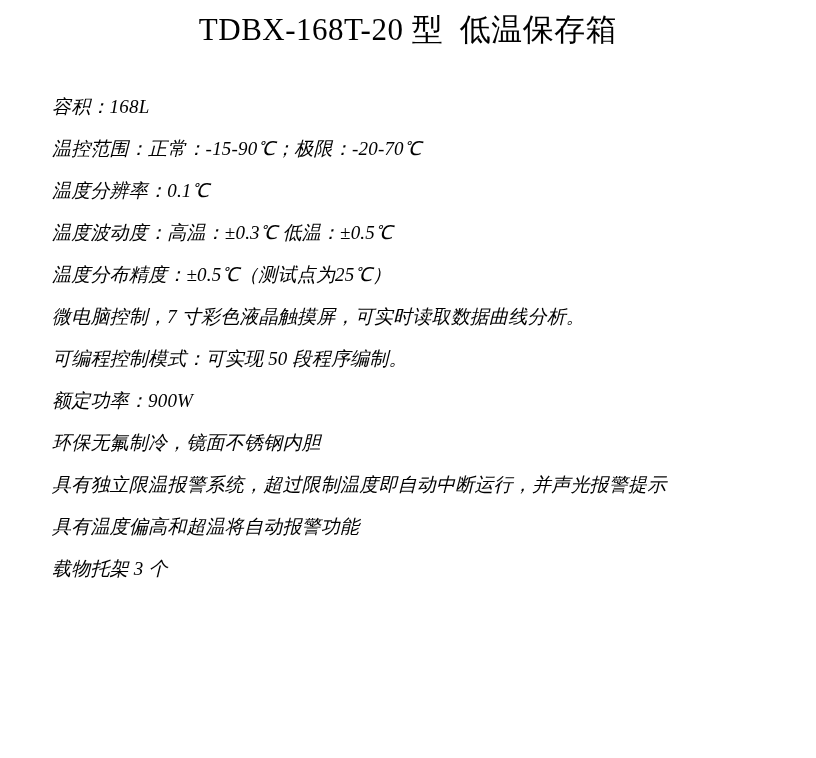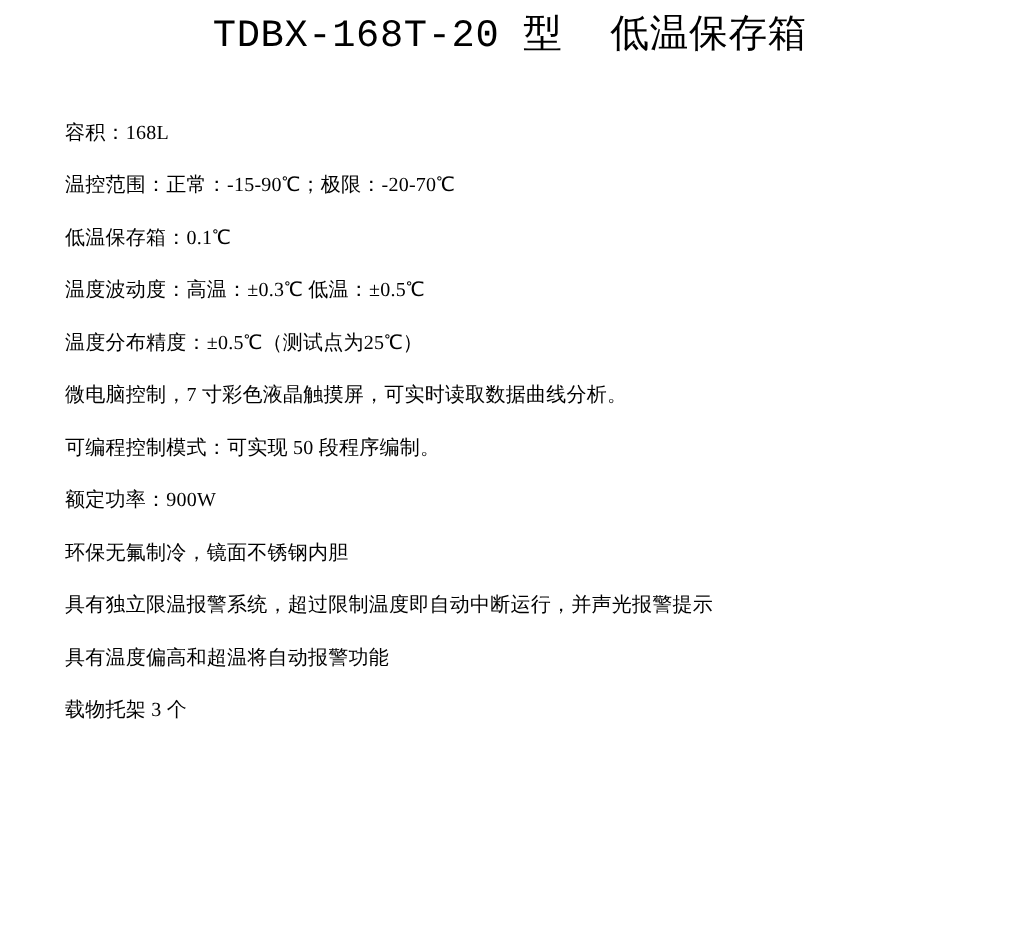--- a/index.html
+++ b/index.html
@@ -18,52 +18,53 @@
     position: relative;
     width: 816px;
     height: 758px;
     box-sizing: border-box;
   }
   .title-block {
     padding-top: 8px;
     text-align: center;
   }
   .title-line {
-    font-family: Liberation Mono, monospace;
+    font-family: Liberation Serif, serif;
     font-size: 31px;
     line-height: 44px;
     letter-spacing: 0.5px;
     white-space: pre;
   }
   .body-block {
     margin-top: 34px;
     padding-left: 52px;
     padding-right: 30px;
   }
   .para {
     font-family: "Liberation Serif", serif;
-    font-size: 16px;
+    font-size: 19px;
     line-height: 42px;
     white-space: pre;
     letter-spacing: 0.2px;
+    font-style: italic;
   }
 </style>
 </head>
 <body>
 
 <div class="page">
 
   <div class="title-block">
     <div class="title-line">TDBX-168T-20 型  低温保存箱</div>
   </div>
 
   <div class="body-block">
     <div class="para">容积：168L</div>
     <div class="para">温控范围：正常：-15-90℃；极限：-20-70℃</div>
-    <div class="para">低温保存箱：0.1℃</div>
+    <div class="para">温度分辨率：0.1℃</div>
     <div class="para">温度波动度：高温：±0.3℃ 低温：±0.5℃</div>
     <div class="para">温度分布精度：±0.5℃（测试点为25℃）</div>
     <div class="para">微电脑控制，7 寸彩色液晶触摸屏，可实时读取数据曲线分析。</div>
     <div class="para">可编程控制模式：可实现 50 段程序编制。</div>
     <div class="para">额定功率：900W</div>
     <div class="para">环保无氟制冷，镜面不锈钢内胆</div>
     <div class="para">具有独立限温报警系统，超过限制温度即自动中断运行，并声光报警提示</div>
     <div class="para">具有温度偏高和超温将自动报警功能</div>
     <div class="para">载物托架 3 个</div>
   </div>

